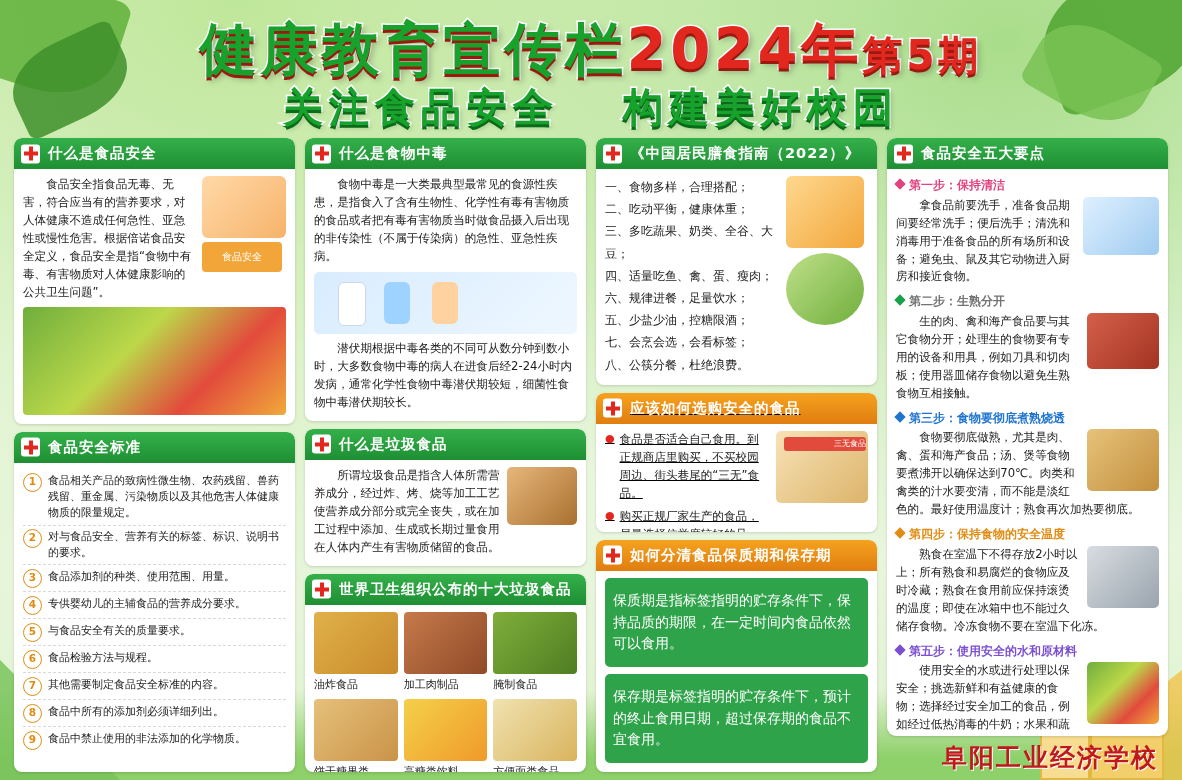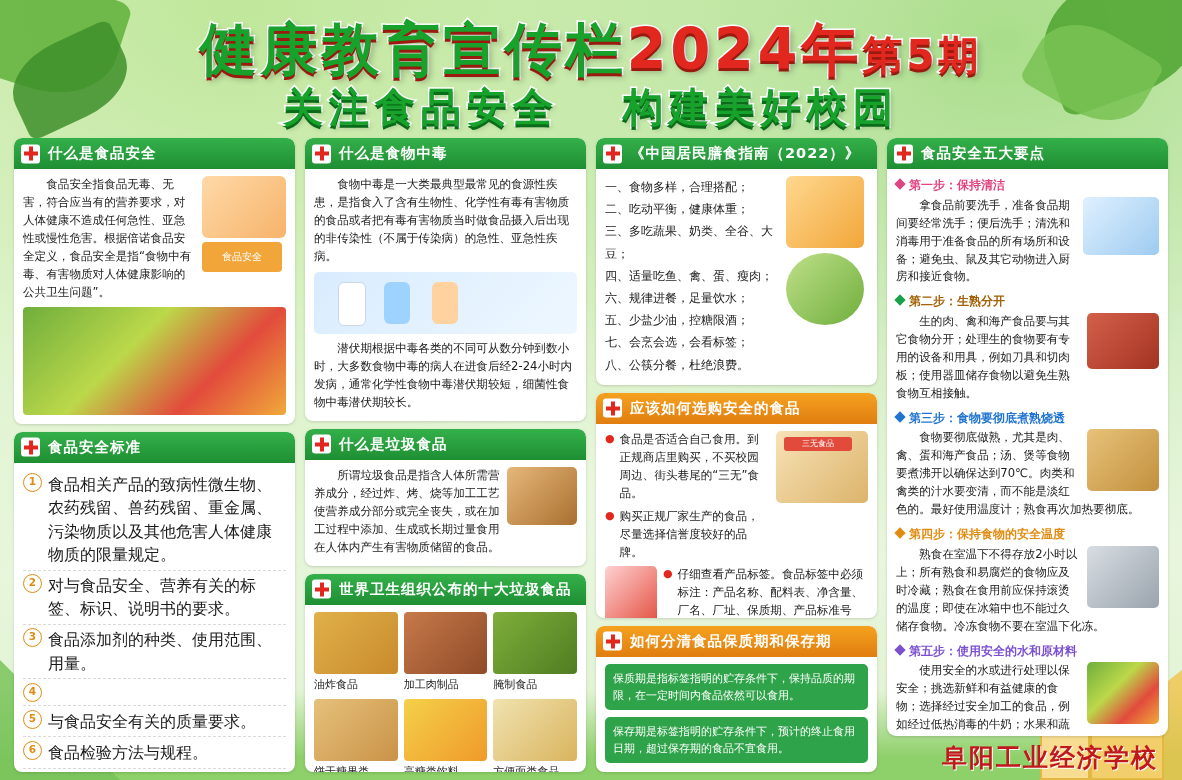--- a/index.html
+++ b/index.html
@@ -74,39 +74,39 @@
 
   .photo{border-radius:4px;background:#cfe3c2;}
   .ph-lbl{font-size:11px;color:#222;margin-top:2px;}
 
   
   .numlist{list-style:none;margin:0;padding:0;}
   .numlist li{display:flex;gap:6px;align-items:flex-start;padding:3.5px 0;border-bottom:1px dashed #d9d9d9;}
   .numlist li:last-child{border-bottom:none;}
   .num{flex:0 0 17px;height:17px;border-radius:50%;border:1.6px solid #e08c12;color:#e08c12;
     font-size:10.5px;line-height:15px;text-align:center;font-weight:bold;background:#fff;}
-  .numtxt{flex:1;font-size:16px;line-height:1.45;font-family:Liberation Serif, serif;}
+  .numtxt{flex:1;font-size:11px;line-height:1.45;font-family:Liberation Serif, serif;}
 
   .gitems{margin:0;padding:0;list-style:none;}
   .gitems li{font-size:12px;line-height:1.85;}
 
   .grid3{display:grid;grid-template-columns:1fr 1fr 1fr;gap:6px;}
   .thumb{width:100%;height:62px;border-radius:4px;}
 
   .bullet{display:flex;gap:5px;align-items:flex-start;margin-bottom:5px;}
   .dot{flex:0 0 auto;color:#e2271f;font-size:11px;line-height:1.5;}
   .btxt{flex:1;}
 
   .step{margin-bottom:6px;}
   .step-t{font-weight:bold;font-size:12px;margin-bottom:2px;}
-  .s1{color:#e0437f;} .s2{color:#a16207;} .s3{color:#1f74d0;} .s4{color:#e08c12;} .s5{color:#7b4fd0;}
+  .s1{color:#e0437f;} .s2{color:#737373;} .s3{color:#1f74d0;} .s4{color:#e08c12;} .s5{color:#7b4fd0;}
   .diamond{display:inline-block;width:8px;height:8px;transform:rotate(45deg);margin-right:5px;vertical-align:1px;}
   .d1{background:#e0437f;}.d2{background:#18a04a;}.d3{background:#1f74d0;}.d4{background:#e08c12;}.d5{background:#7b4fd0;}
 
-  .greenbox{background:#2ea349;color:#fff;border-radius:5px;padding:6px 8px;font-size:11px;line-height:1.55;margin-bottom:7px;}
+  .greenbox{background:#2ea349;color:#fff;border-radius:5px;padding:12px 8px;font-size:14px;line-height:1.55;margin-bottom:7px;}
 
   .school{position:absolute;right:24px;bottom:6px;font-size:25px;font-weight:bold;color:#c0191b;
     letter-spacing:2px;text-shadow:1px 1px 0 #fff;}
 
   
   .veg{background:linear-gradient(135deg,#6fae3c,#bcd84a 40%,#e24b3c 70%,#f0a93a);}
   .fry{background:linear-gradient(135deg,#e0b14a,#c98a2c);}
   .pickle{background:linear-gradient(135deg,#7fae3b,#4f7d22);}
   .meat{background:linear-gradient(135deg,#c77a4a,#8f4a28);}
   .biscuit{background:linear-gradient(135deg,#e6c07a,#c99348);}
@@ -175,20 +175,21 @@
           <li>
               <span class="num">2</span>
               <span class="numtxt">对与食品安全、营养有关的标签、标识、说明书的要求。</span>
             </li>
           <li>
               <span class="num">3</span>
               <span class="numtxt">食品添加剂的种类、使用范围、用量。</span>
             </li>
           <li>
               <span class="num">4</span>
+              <span class="numtxt">专供婴幼儿的主辅食品的营养成分要求。</span>
             </li>
           <li>
               <span class="num">5</span>
               <span class="numtxt">与食品安全有关的质量要求。</span>
             </li>
           <li>
               <span class="num">6</span>
               <span class="numtxt">食品检验方法与规程。</span>
             </li>
           <li>
@@ -294,28 +295,28 @@
           <li>三、多吃蔬果、奶类、全谷、大豆；</li>
           <li>四、适量吃鱼、禽、蛋、瘦肉；</li>
           <li>六、规律进餐，足量饮水；</li>
           <li>五、少盐少油，控糖限酒；</li>
           <li>七、会烹会选，会看标签；</li>
           <li>八、公筷分餐，杜绝浪费。</li>
         </ul>
       </div>
     </div>
 
-    <div class="card" style="flex:1;">
+    <div class="card" style="flex:1;text-decoration:underline;">
       <div class="card-head orange">
         <span class="cross"></span>
         <span>应该如何选购安全的食品</span>
       </div>
       <div class="card-body">
         <div style="float:right;width:92px;height:72px;margin:0 0 5px 7px;border-radius:5px;background:linear-gradient(135deg,#f7e2b6,#dcb46b);position:relative;">
-          <div style="position:absolute;left:8px;top:6px;right:16px;height:14px;background:#e24b3c;border-radius:3px;color:#fff;font-size:8px;text-align:center;line-height:14px;">三无食品</div>
+          <div style="position:absolute;left:8px;top:6px;right:2px;height:14px;background:#e24b3c;border-radius:3px;color:#fff;font-size:8px;text-align:right;line-height:14px;">三无食品</div>
         </div>
         <div class="bullet">
             <span class="dot">●</span>
             <span class="btxt">食品是否适合自己食用。到正规商店里购买，不买校园周边、街头巷尾的“三无”食品。</span>
           </div>
         <div class="bullet">
             <span class="dot">●</span>
             <span class="btxt">购买正规厂家生产的食品，尽量选择信誉度较好的品牌。</span>
           </div>
         <div style="display:flex;gap:6px;align-items:flex-start;">

